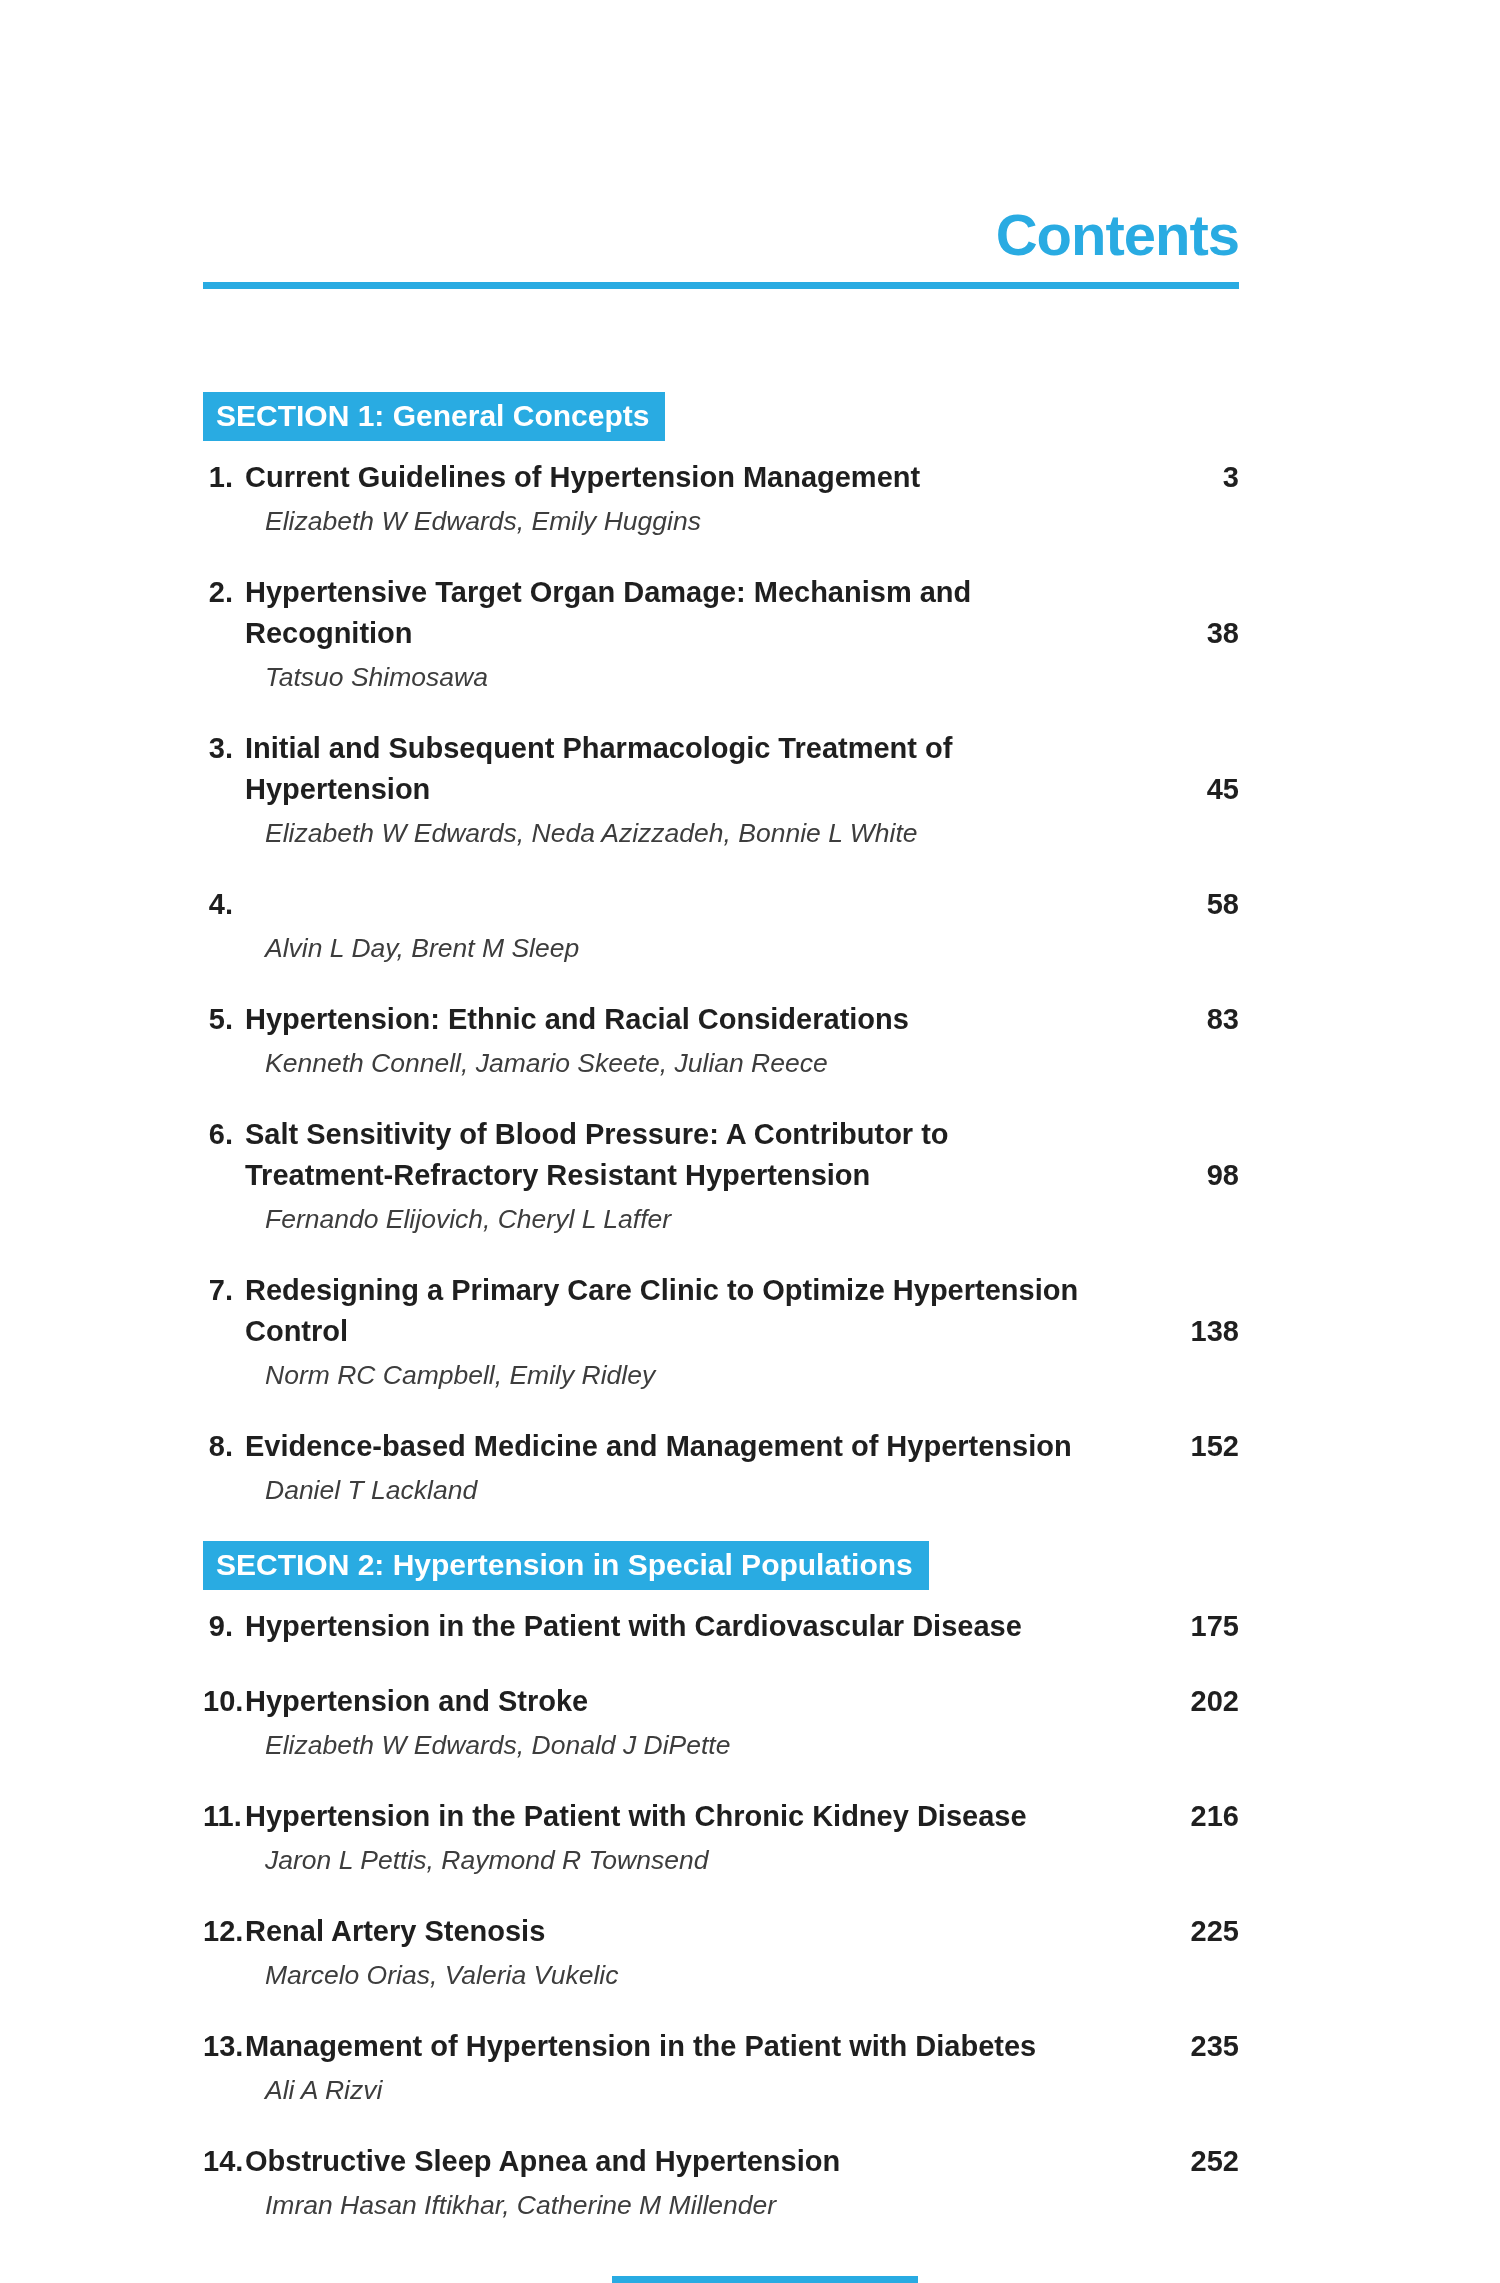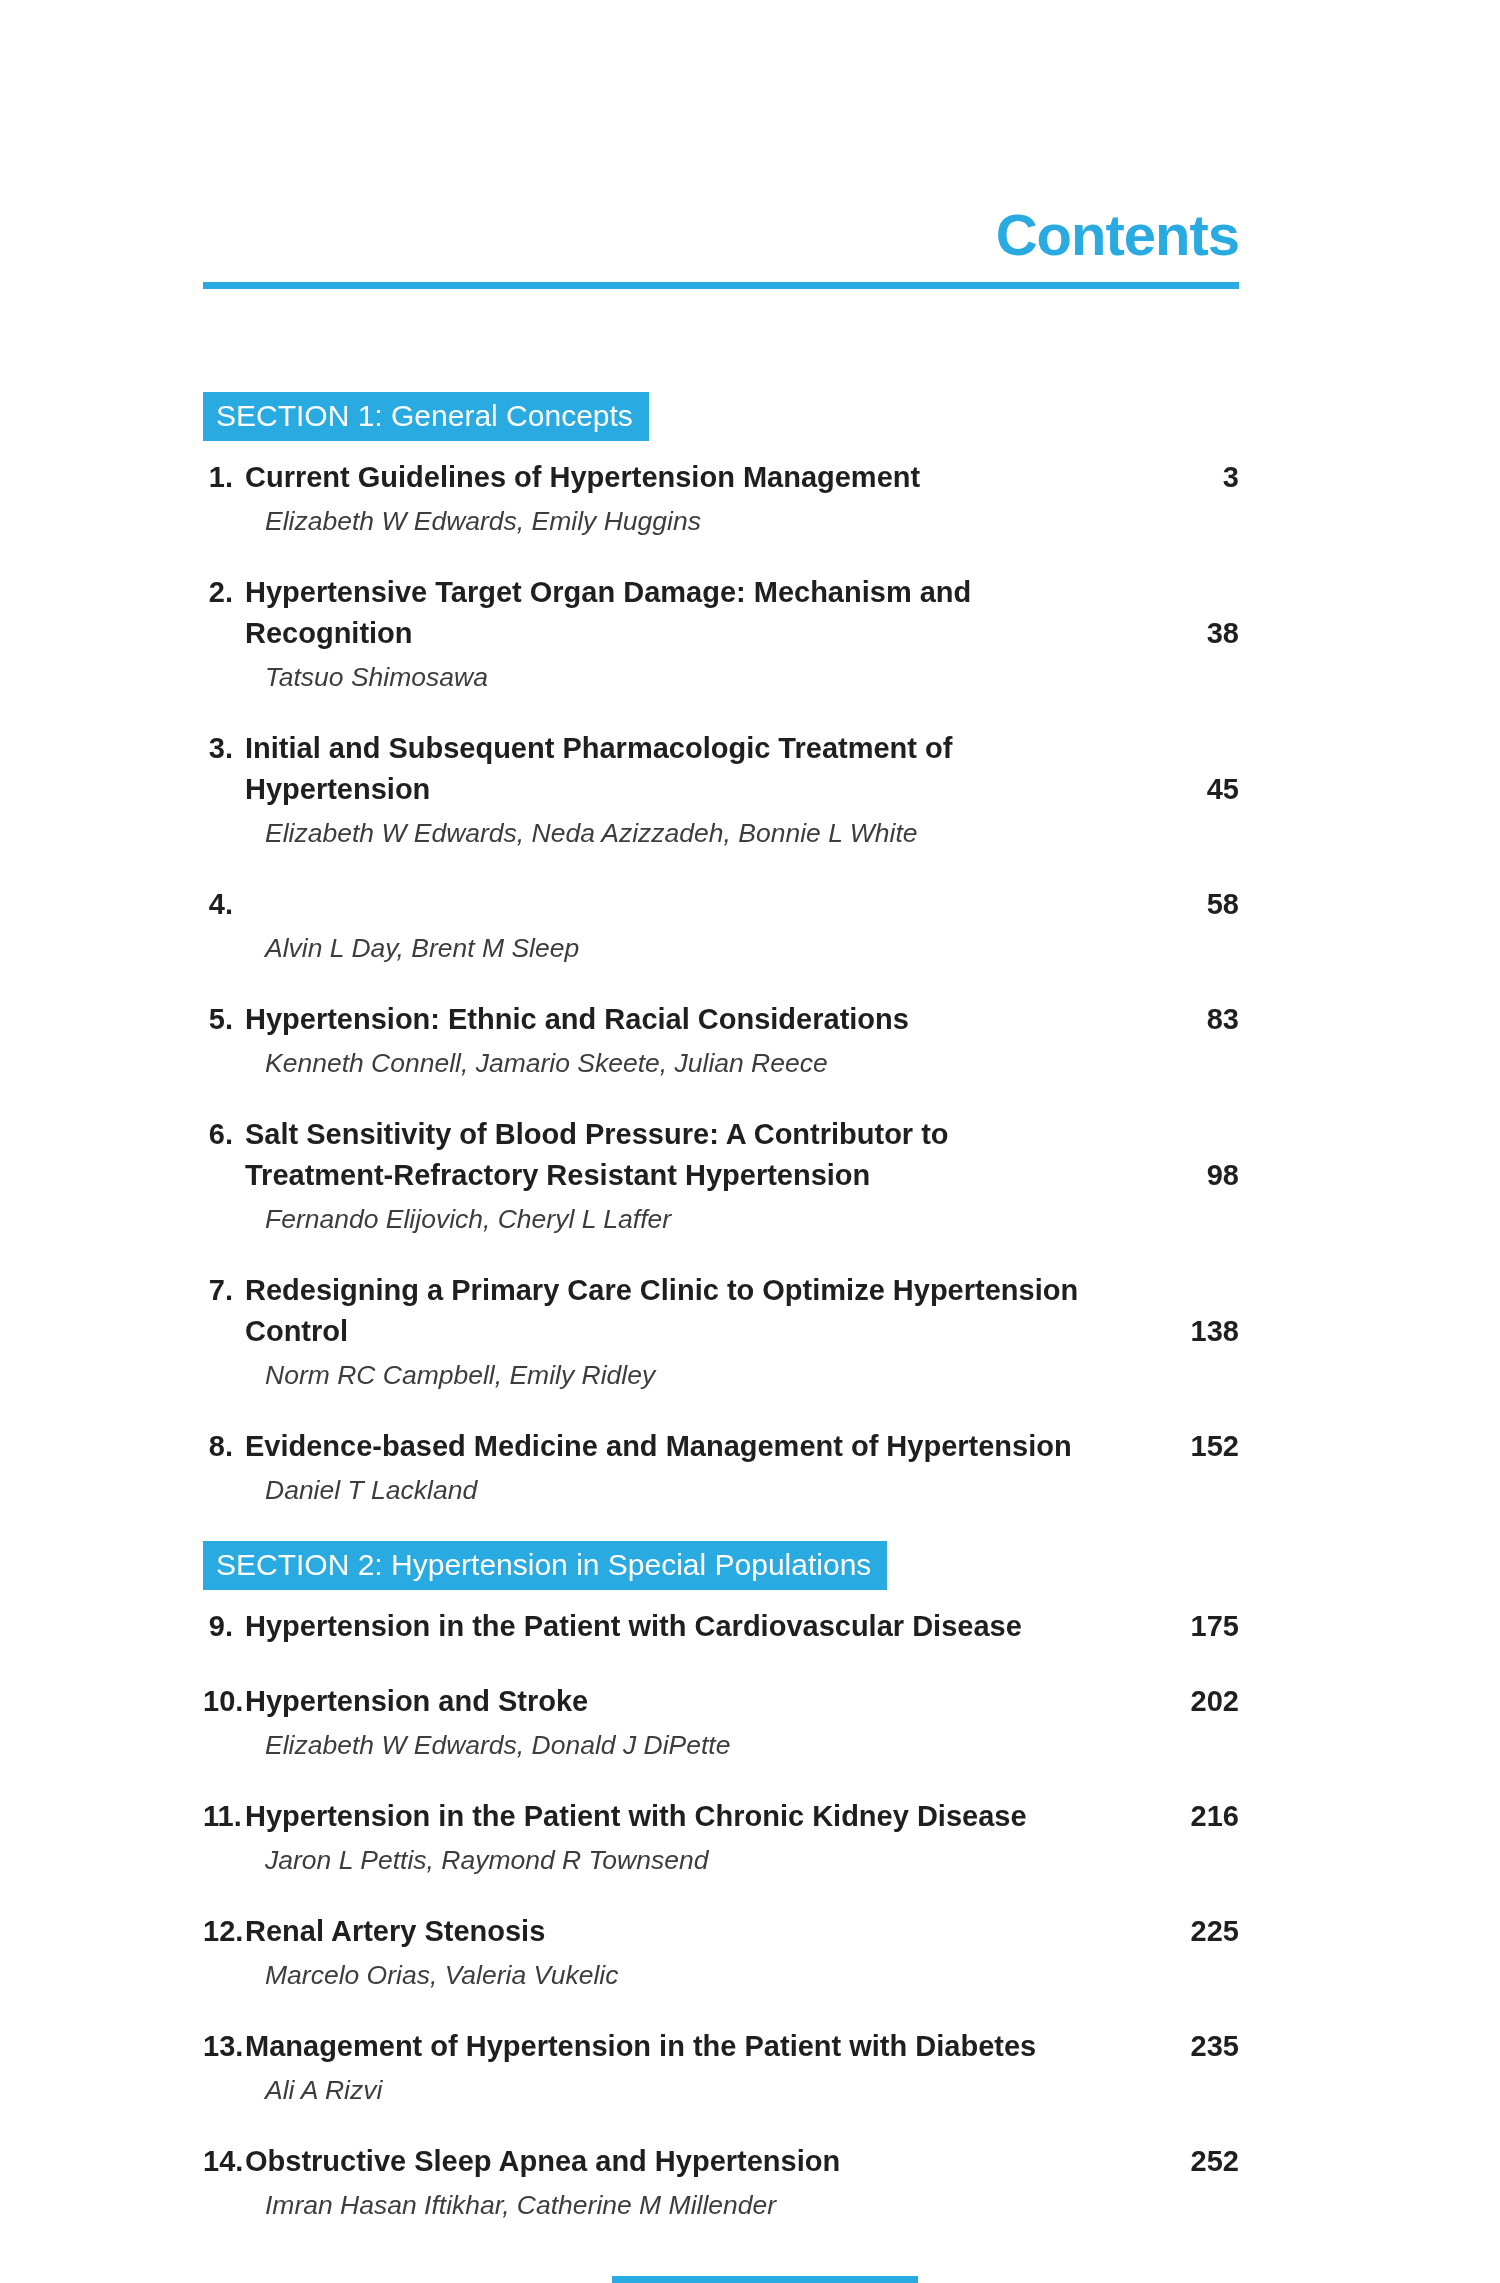--- a/index.html
+++ b/index.html
@@ -33,21 +33,21 @@
   }
 
   .toc-sections { margin-top: 103px; }
 
   .section { margin-bottom: 0; }
 
   .section-header {
     display: inline-block;
     background: var(--accent);
     color: #ffffff;
-    font-weight: normal;
+    font-weight: bold;
     font-size: 30px;
     line-height: 1;
     padding: 9px 16px 10px 13px;
     margin-bottom: 16px;
   }
 
   .entries { margin-top: 0; }
 
   .entry {
     display: grid;

